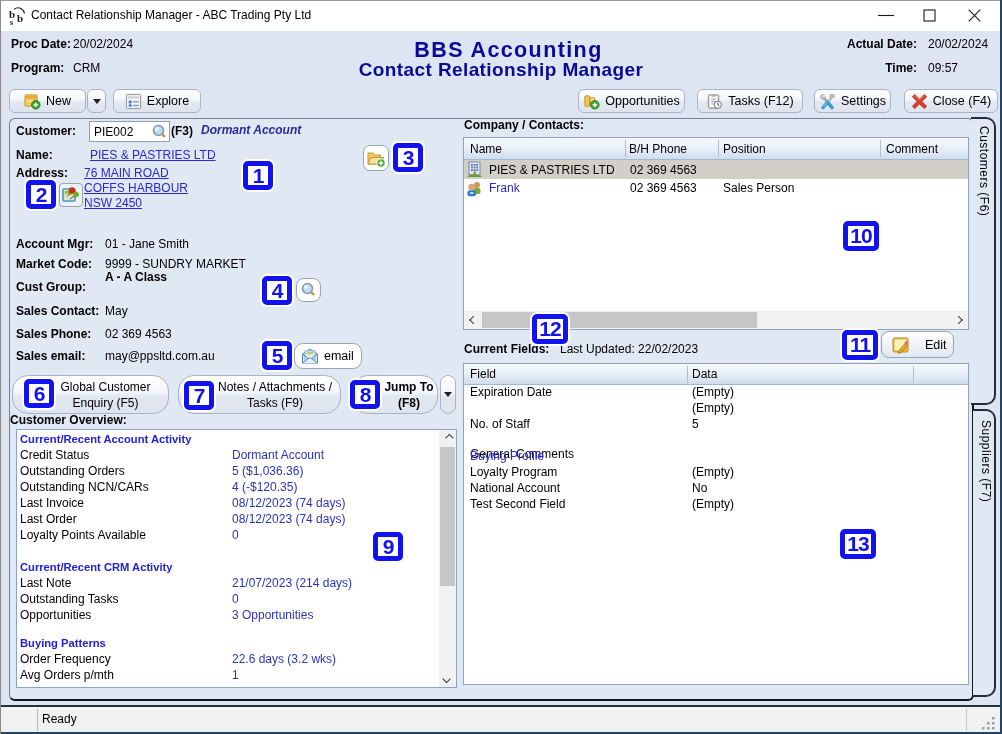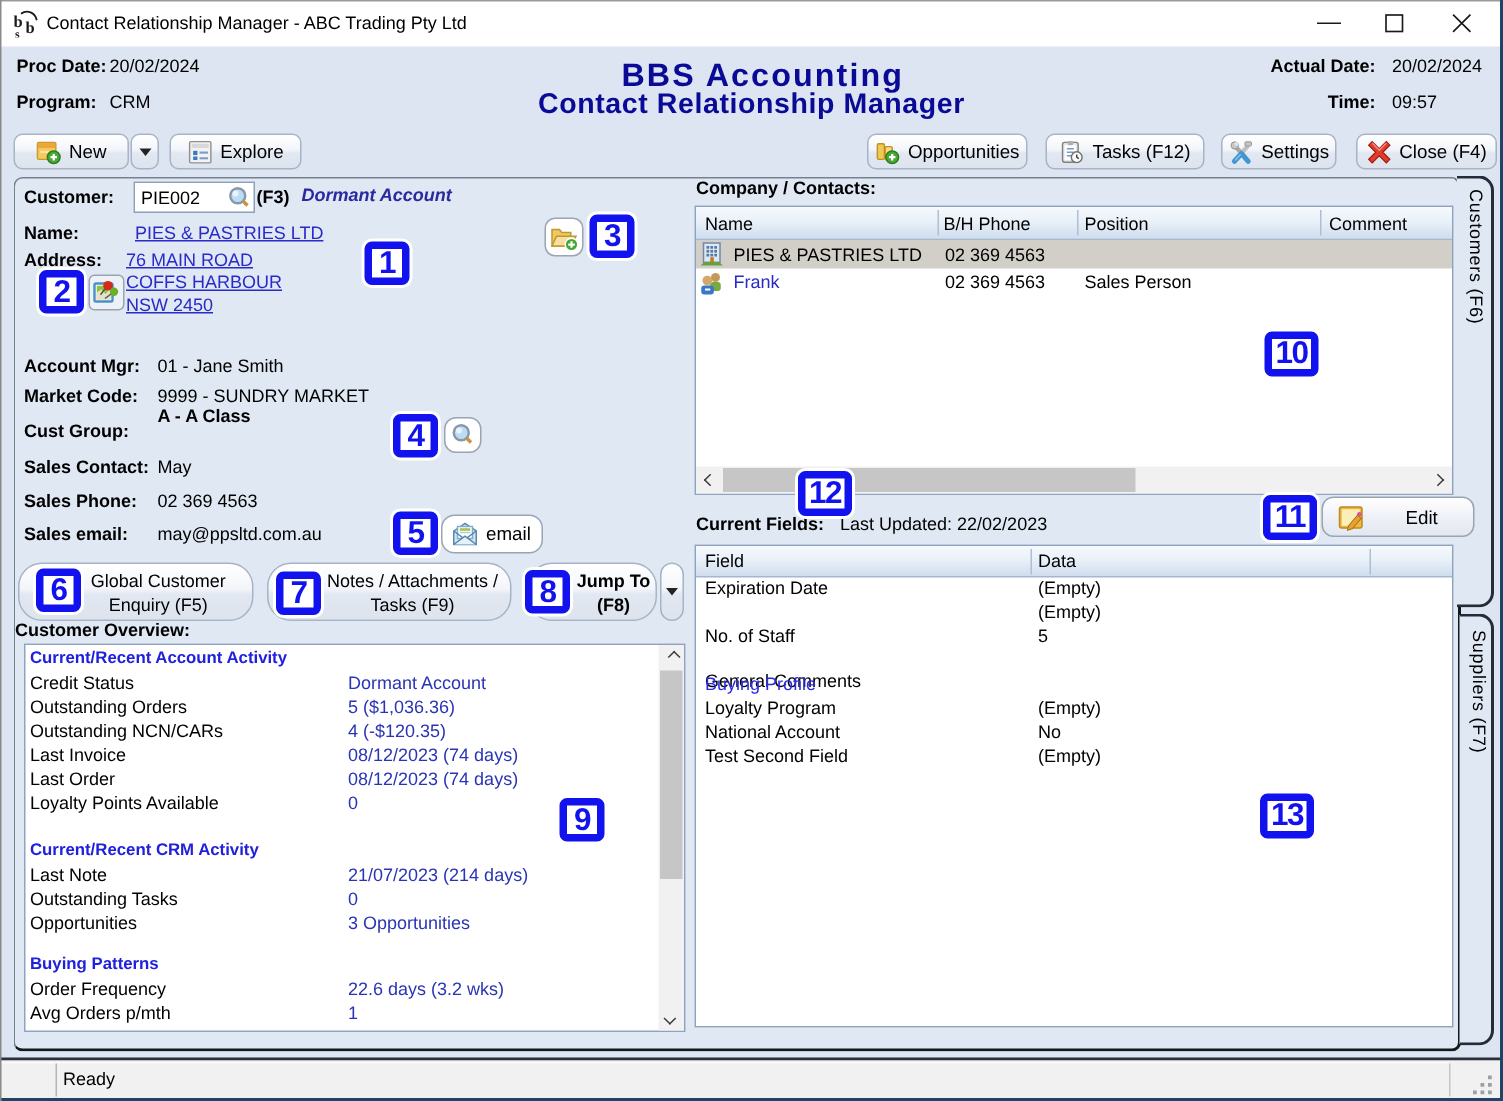--- a/index.html
+++ b/index.html
@@ -298,21 +298,21 @@
 <div class="ab arr" style="left:464px;top:311px;width:16px;height:18px;">
       <span class="ch chl"></span>
     </div>
 <div class="ab arr" style="left:952px;top:311px;width:16px;height:18px;">
       <span class="ch chr"></span>
     </div>
 <div class="ab thumb" style="left:482px;top:312px;width:275px;height:16px;"></div>
 
 <div class="ab t b" style="left:464px;top:342px;">Current Fields:</div>
 <div class="ab t" style="left:560px;top:342px;">Last Updated: 22/02/2023</div>
-<div class="ab" style="left:881px;top:331px;width:102px;height:27px;border:1px solid #9aa4b2;border-radius:8px;background:linear-gradient(#ffffff,#eef1f6 50%,#e2e8f1);display:flex;align-items:center;gap:26px;padding-left:10px;">
+<div class="ab" style="left:881px;top:331px;width:73px;height:27px;border:1px solid #9aa4b2;border-radius:8px;background:linear-gradient(#ffffff,#eef1f6 50%,#e2e8f1);display:flex;align-items:center;gap:14px;padding-left:10px;">
 <svg width="19" height="18" viewBox="0 0 19 18">
         <rect x="1" y="2" width="15" height="14" rx="1.5" fill="#f0b840" stroke="#c08820"></rect>
         <path d="M2.5,3.5 h12 v5 l-5,6 h-7 z" fill="#f8f0b8"></path>
         <path d="M7,14.5 l6,-7 2.5,2 -6,7 -3.2,1 z" fill="#e8a030" stroke="#a87818" stroke-width="0.7"></path>
         <circle cx="14.2" cy="6.8" r="1.5" fill="#d05898"></circle>
       </svg>
 <span style="font-size:12.5px;">Edit</span>
     </div>
 <div class="wbox" style="left:463px;top:363px;width:506px;height:322px;"></div>
 <div class="ghead" style="left:464px;top:364px;width:504px;height:21px;">

